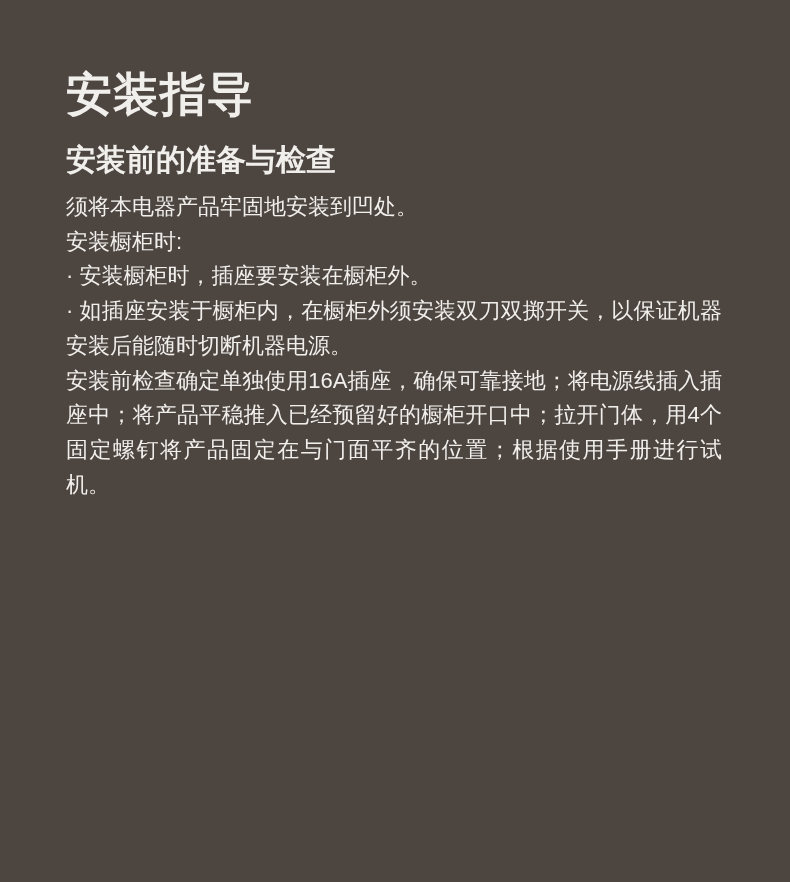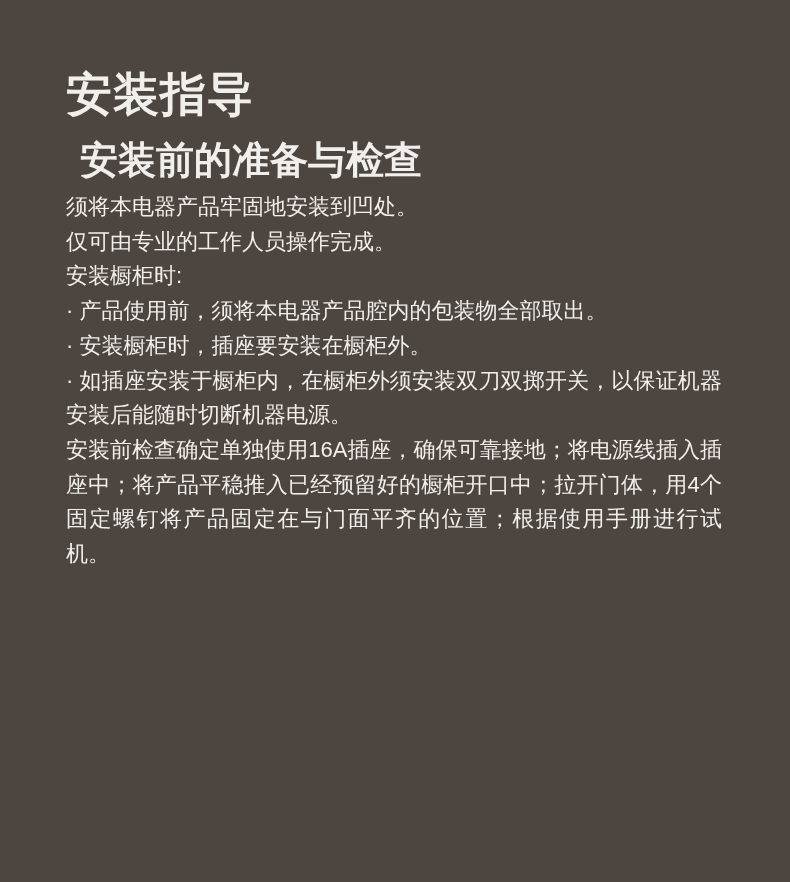--- a/index.html
+++ b/index.html
@@ -19,22 +19,22 @@
     padding: 68px 68px 0 66px;
   }
   .page-title {
     margin: 0;
     font-size: 46px;
     line-height: 52px;
     font-weight: 700;
     letter-spacing: 1px;
   }
   .section-title {
-    margin: 22px 0 0 14px;
-    font-size: 38px;
+    margin: 22px 0 0 0;
+    font-size: 30px;
     line-height: 36px;
     font-weight: 700;
   }
   .guide-content {
     margin-top: 12px;
     font-size: 22px;
     line-height: 34.7px;
     font-weight: 500;
     text-align: justify;
     word-break: break-all;
@@ -46,22 +46,20 @@
 </style>
 </head>
 <body style="background-color: rgb(77, 69, 64); color: rgb(241, 239, 236);">
 
 <div class="page">
   <h1 class="page-title">安装指导</h1>
   <h2 class="section-title">安装前的准备与检查</h2>
 
   <div class="guide-content">
     <p class="para">须将本电器产品牢固地安装到凹处。</p>
-    <p class="para">仅可由专业的工作人员操作完成。</p>
     <p class="para">安装橱柜时:</p>
     <div>
-        <p class="para">· 产品使用前，须将本电器产品腔内的包装物全部取出。</p>
         <p class="para">· 安装橱柜时，插座要安装在橱柜外。</p>
         <p class="para">· 如插座安装于橱柜内，在橱柜外须安装双刀双掷开关，以保证机器安装后能随时切断机器电源。</p>
       </div>
     <p class="para">安装前检查确定单独使用16A插座，确保可靠接地；将电源线插入插座中；将产品平稳推入已经预留好的橱柜开口中；拉开门体，用4个固定螺钉将产品固定在与门面平齐的位置；根据使用手册进行试机。</p>
   </div>
 </div>
 
 </body></html>

